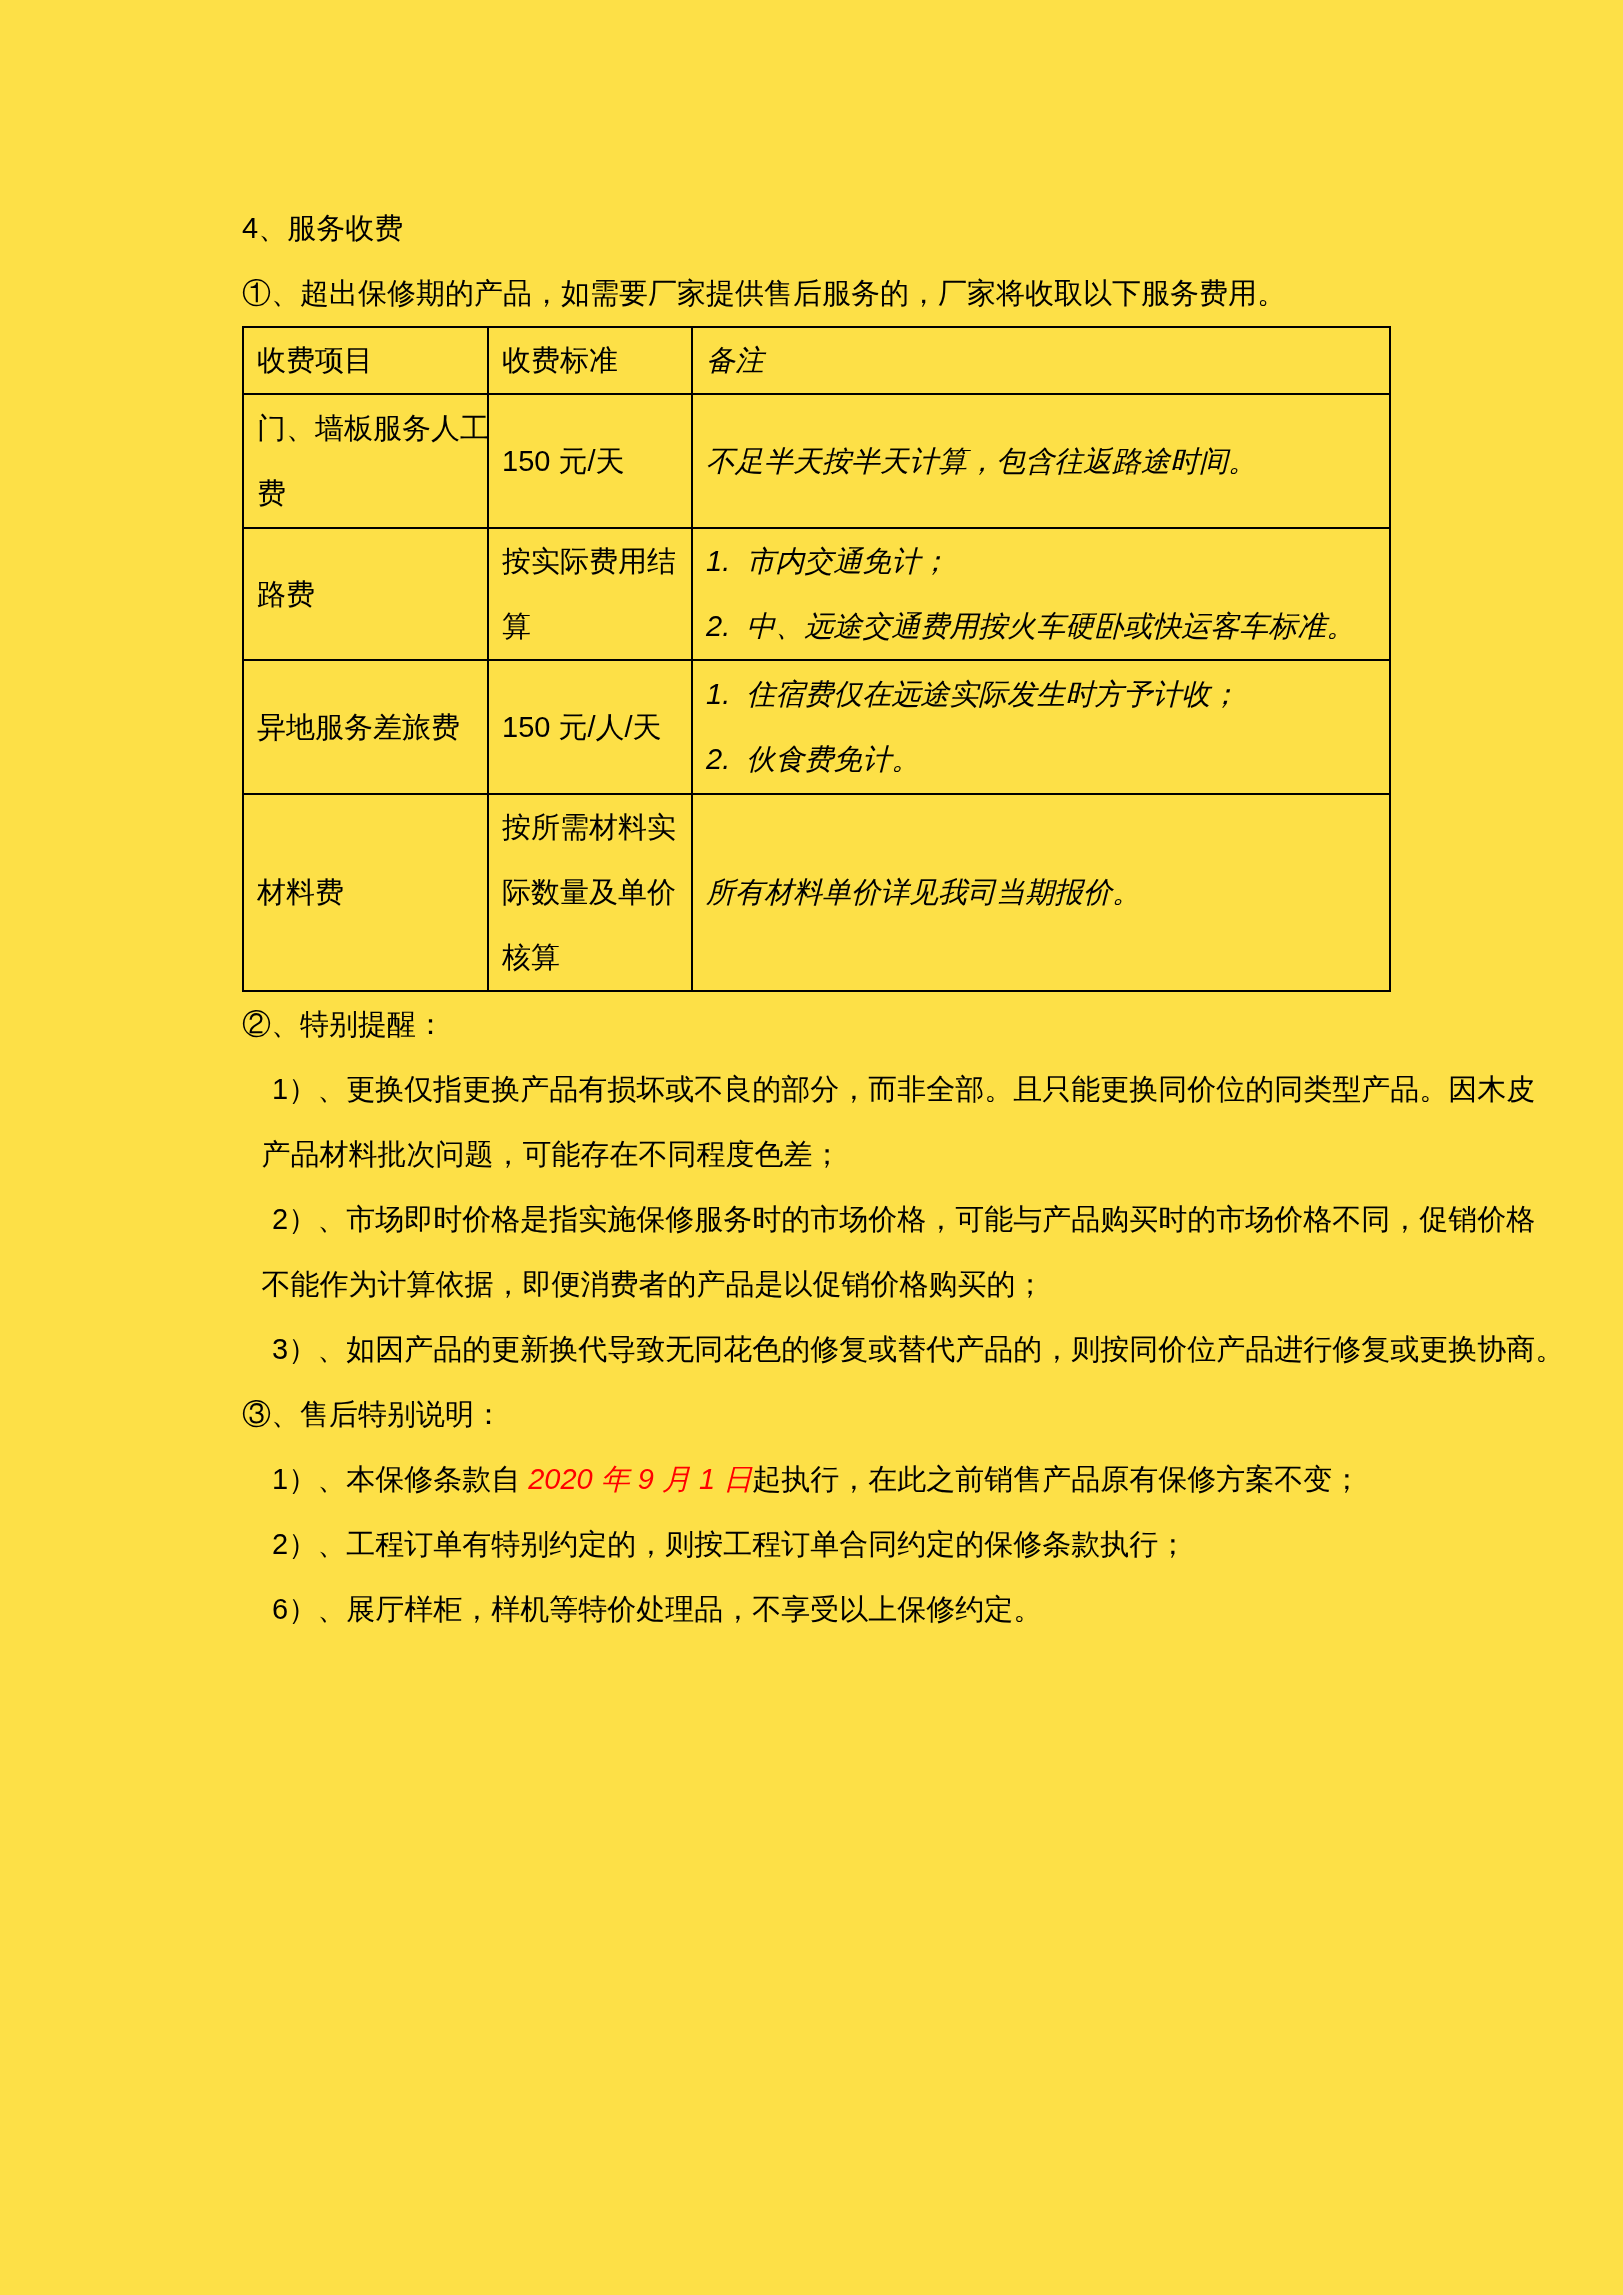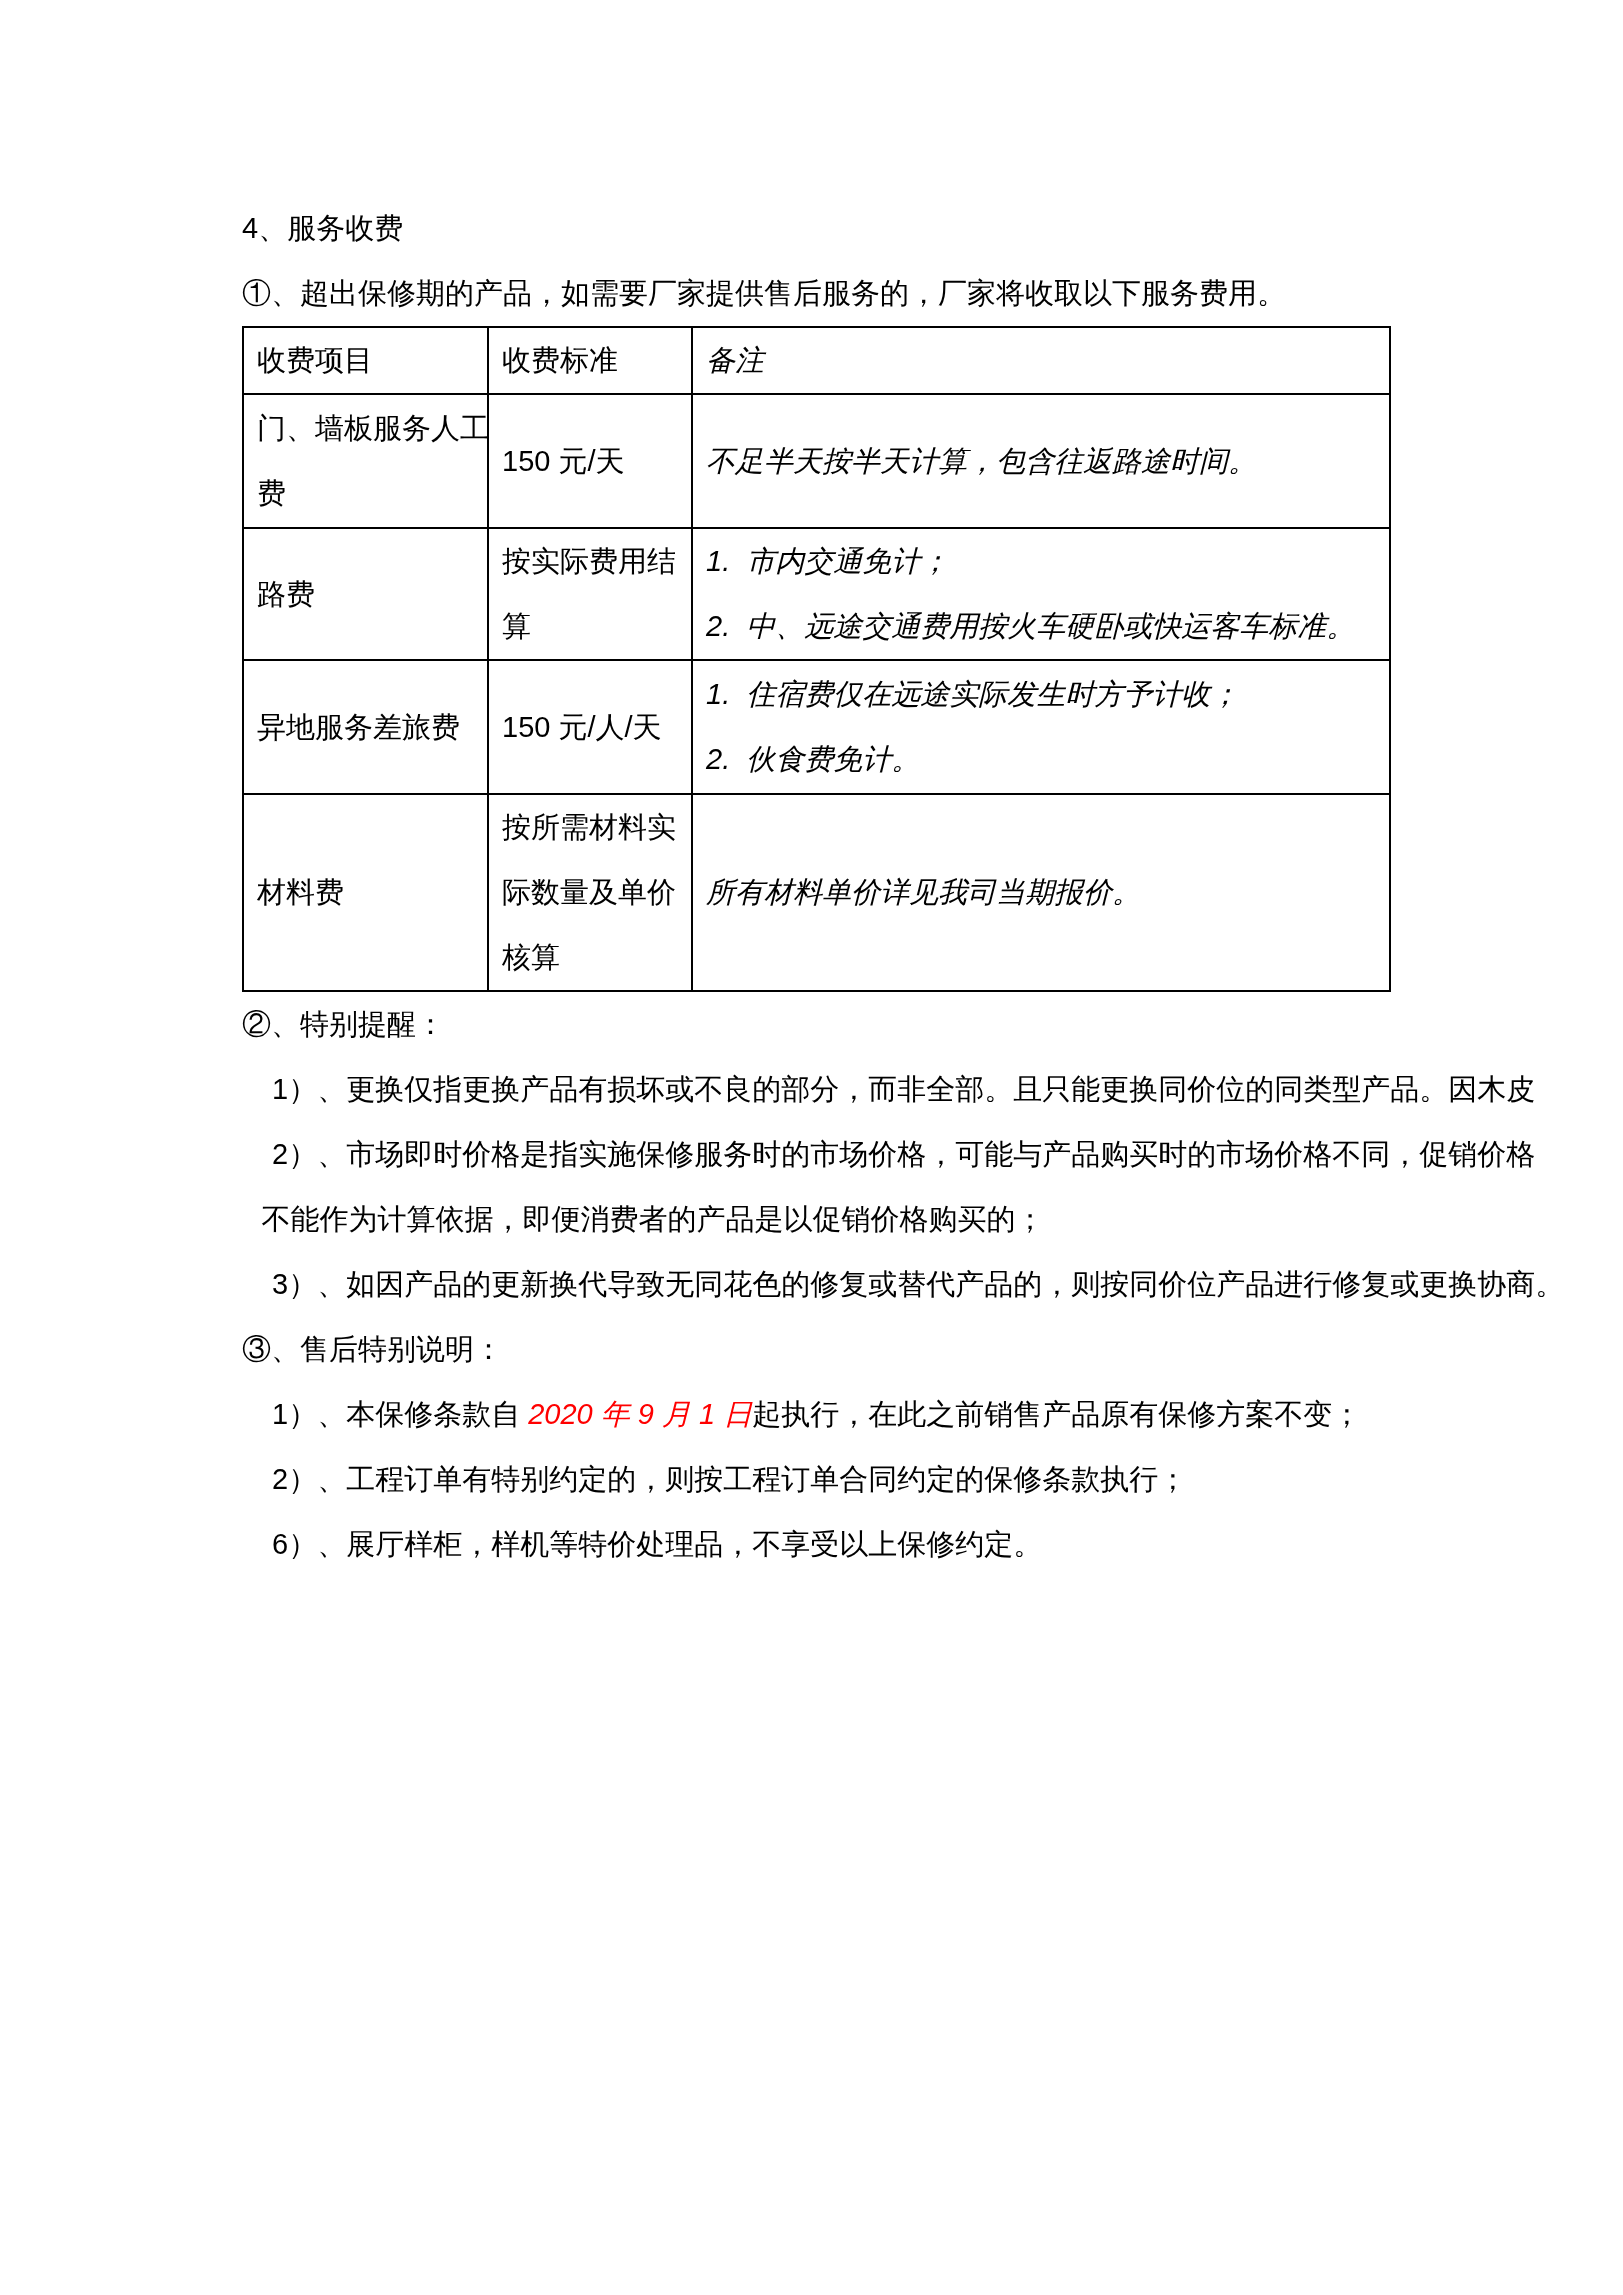--- a/index.html
+++ b/index.html
@@ -1,20 +1,20 @@
 <!DOCTYPE html>
 <html style="font-size:10.5px"><head>
 <meta charset="utf-8">
 <style>
   html,body{margin:0;padding:0;background:#9b9b9b;}
   .page{
     position:relative;
     width:1623px;
     height:2295px;
-    background:#ffffff;
+    background:#fde047;
     margin:0 auto;
     font-family:"Liberation Sans", sans-serif;
     font-size:29px;
     color:#000000;
     overflow:hidden;
   }
   .content{
     position:absolute;
     left:242px;
     top:196px;
@@ -131,20 +131,21 @@
           </td>
           <td class="notes">
             <div class="cline">所有材料单价详见我司当期报价。</div>
           </td>
         </tr>
       </tbody>
     </table>
 
     <div class="pline">②、特别提醒：</div>
     <div class="pline sub">1）、更换仅指更换产品有损坏或不良的部分，而非全部。且只能更换同价位的同类型产品。因木皮</div>
+    <div class="pline subcont">产品材料批次问题，可能存在不同程度色差；</div>
     <div class="pline sub">2）、市场即时价格是指实施保修服务时的市场价格，可能与产品购买时的市场价格不同，促销价格</div>
     <div class="pline subcont">不能作为计算依据，即便消费者的产品是以促销价格购买的；</div>
     <div class="pline sub">3）、如因产品的更新换代导致无同花色的修复或替代产品的，则按同价位产品进行修复或更换协商。</div>
 
     <div class="pline">③、售后特别说明：</div>
     <div class="pline sub"><span>1）、本保修条款自 </span><span class="red">2020 年 9 月 1 日</span><span>起执行，在此之前销售产品原有保修方案不变；</span></div>
     <div class="pline sub">2）、工程订单有特别约定的，则按工程订单合同约定的保修条款执行；</div>
     <div class="pline sub">6）、展厅样柜，样机等特价处理品，不享受以上保修约定。</div>
 
   </div>

